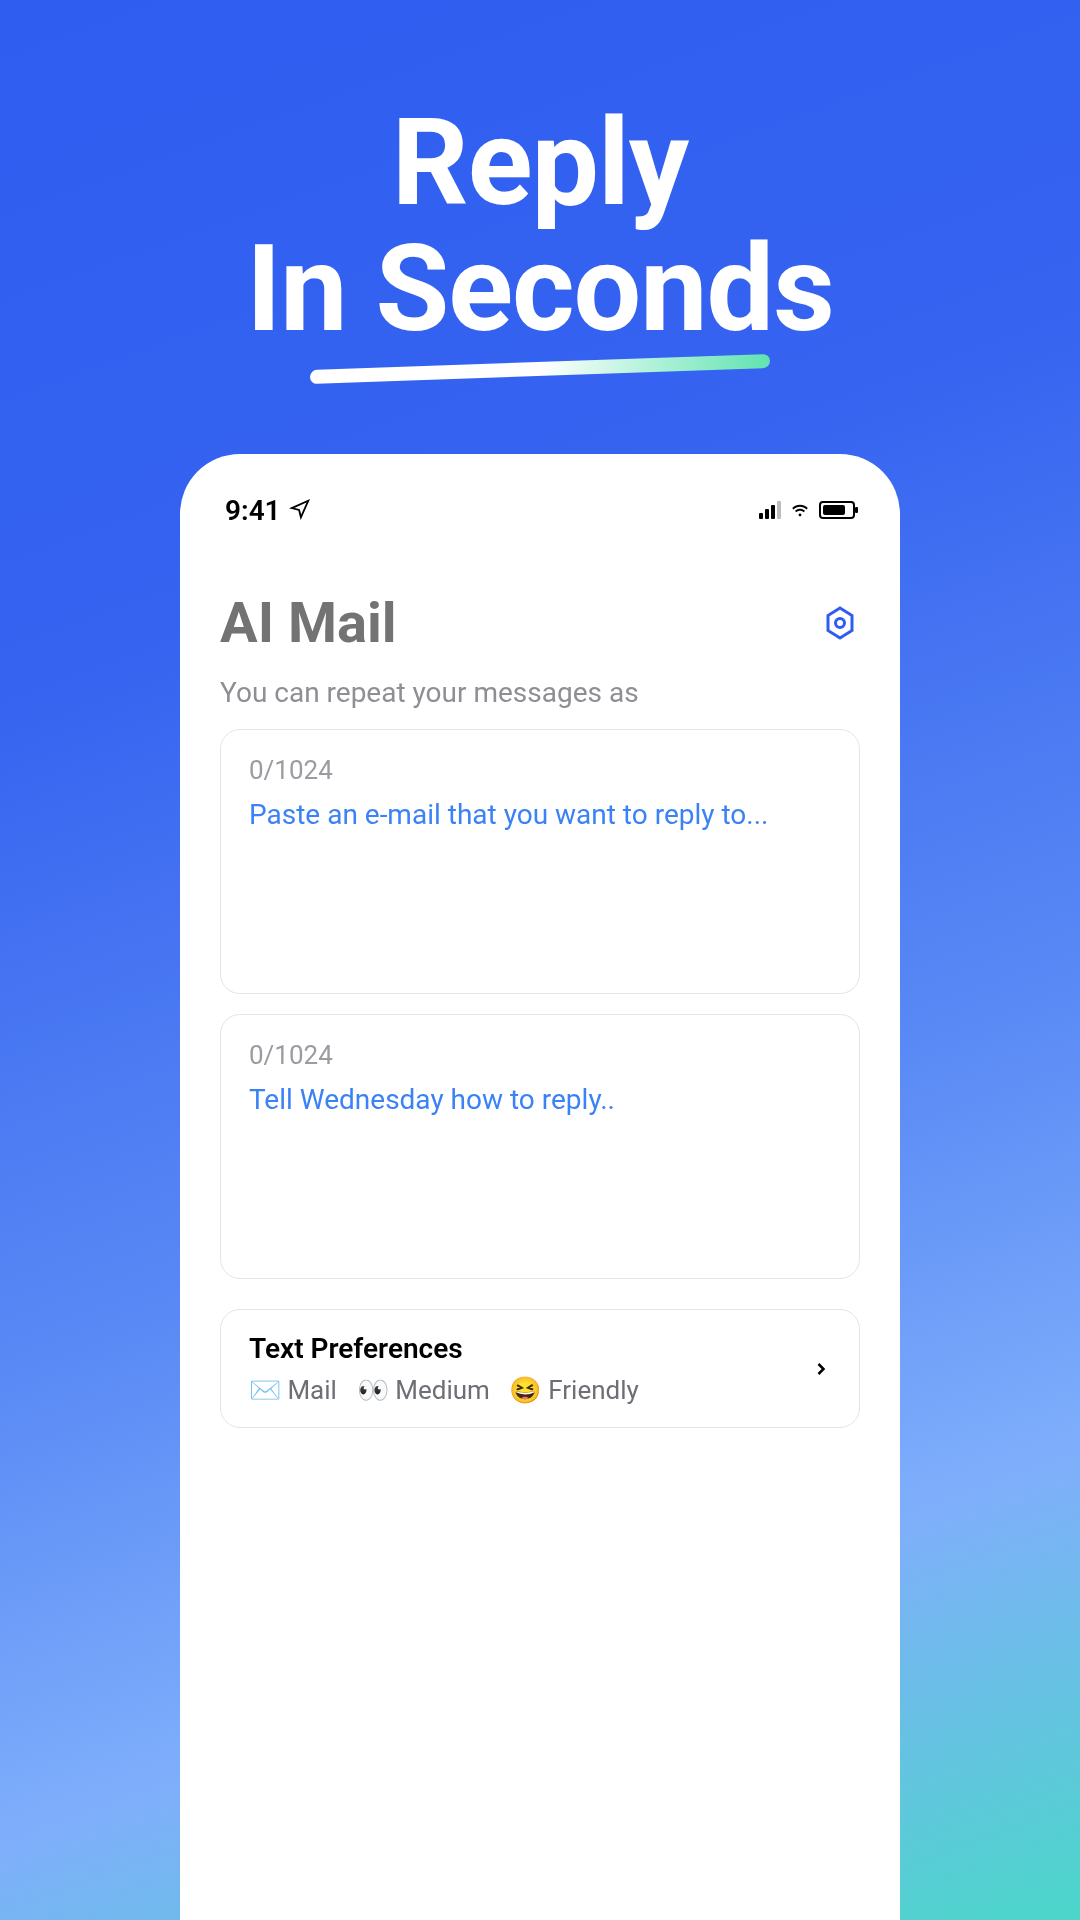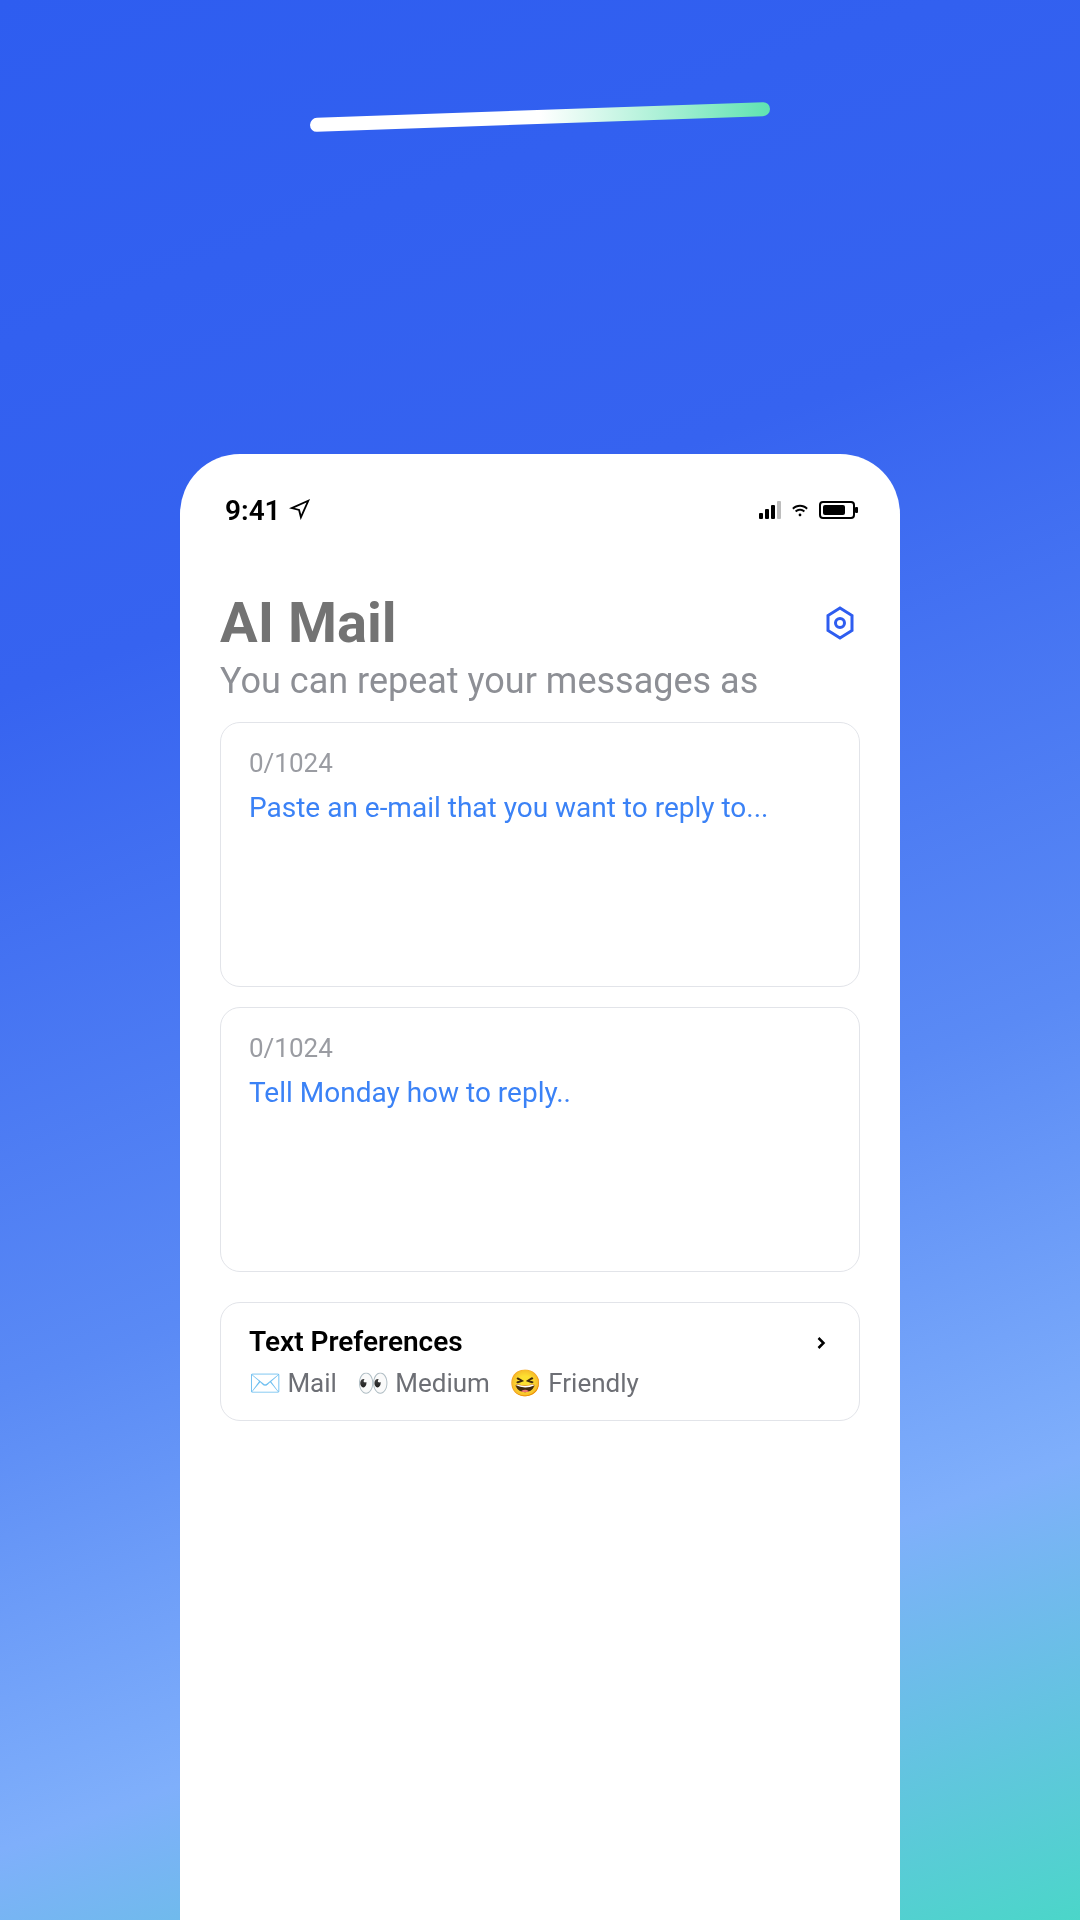--- a/index.html
+++ b/index.html
@@ -67,23 +67,23 @@
   }
   .settings-btn {
     width: 40px;
     height: 40px;
     display: flex;
     align-items: center;
     justify-content: center;
     cursor: pointer;
   }
   .subtitle {
-    font-size: 36px;
+    font-size: 28px;
     color: #8d8f95;
-    margin-top: 4px;
+    margin-top: 20px;
   }
   .card {
     border: 1px solid #e2e4e9;
     border-radius: 20px;
     padding: 25px 28px;
     margin-top: 20px;
     min-height: 265px;
   }
   .card-counter {
     font-size: 26px;
@@ -95,21 +95,21 @@
     color: #3b82f6;
     line-height: 1.4;
   }
   .prefs-card {
     border: 1px solid #e2e4e9;
     border-radius: 20px;
     padding: 22px 28px;
     margin-top: 30px;
     display: flex;
     justify-content: space-between;
-    align-items: flex-start;
+    align-items: center;
   }
   .prefs-left { flex: 1; }
   .prefs-title {
     font-size: 28px;
     font-weight: 600;
     color: #000;
     margin-bottom: 10px;
   }
   .prefs-chips {
     display: flex;
@@ -158,20 +158,24 @@
     left: 2px; top: 2px;
     width: 22px; height: 10px;
     background: #000;
     border-radius: 2px;
   }
 </style>
 </head>
 <body>
 
 <div class="hero">
+  <h1>
+    <span>Reply</span><br>
+    <span>In Seconds</span>
+  </h1>
   <div class="underline"></div>
 </div>
 
 <div class="phone">
 
   <div class="status-bar">
     <div class="status-left">
       <span>9:41</span>
       <span class="loc-icon">
         <svg viewBox="0 0 24 24" fill="none" stroke="#000" stroke-width="2">
@@ -209,21 +213,21 @@
 
   <div class="subtitle">You can repeat your messages as</div>
 
   <div class="card">
     <div class="card-counter">0/1024</div>
     <div class="card-placeholder">Paste an e-mail that you want to reply to...</div>
   </div>
 
   <div class="card">
     <div class="card-counter">0/1024</div>
-    <div class="card-placeholder">Tell Monday how to reply..</div>
+    <div class="card-placeholder">Tell Wednesday how to reply..</div>
   </div>
 
   <div class="prefs-card">
     <div class="prefs-left">
       <div class="prefs-title">Text Preferences</div>
       <div class="prefs-chips">
         <div class="chip">
           <span>✉️</span>
           <span>Mail</span>
         </div>

